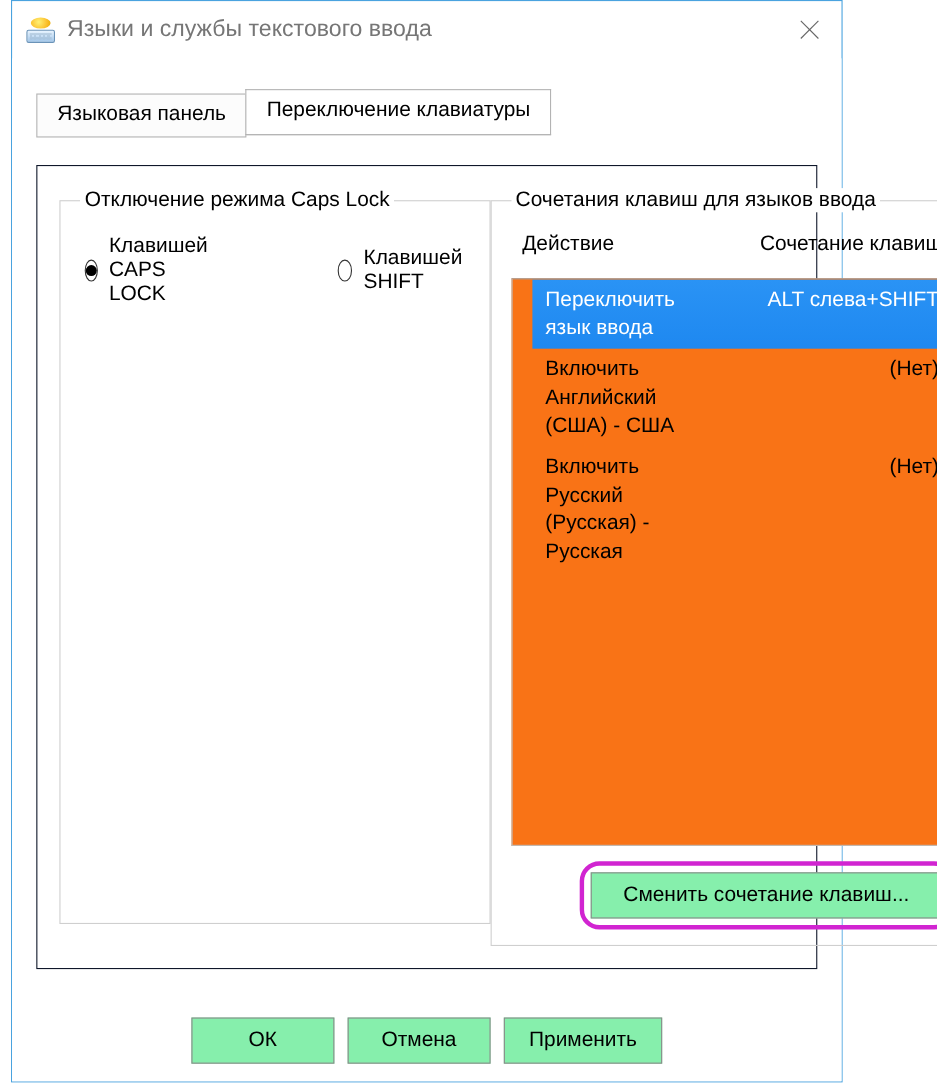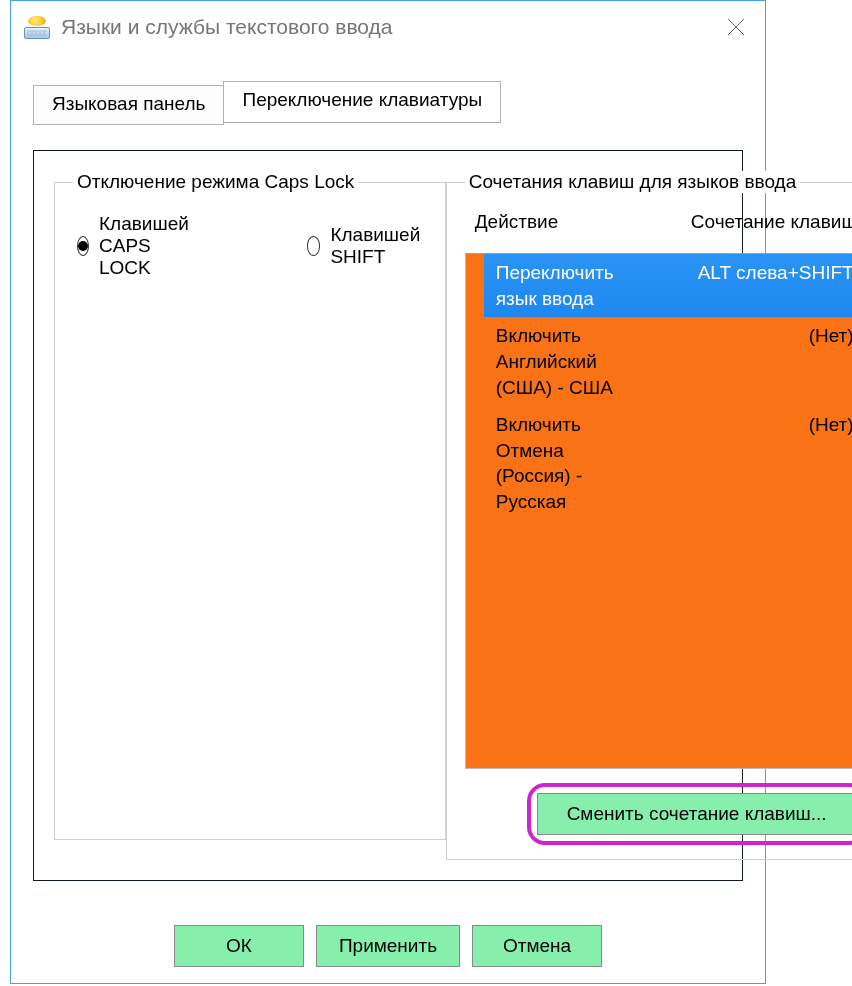--- a/index.html
+++ b/index.html
@@ -275,34 +275,34 @@
         <div class="listbox">
           <div class="list-row selected">
             <div class="col-action">Переключить язык ввода</div>
             <div class="col-short">ALT слева+SHIFT</div>
           </div>
           <div class="list-row">
             <div class="col-action">Включить Английский (США) - США</div>
             <div class="col-short">(Нет)</div>
           </div>
           <div class="list-row">
-            <div class="col-action">Включить Отмена (Россия) - Русская</div>
+            <div class="col-action">Включить Русский (Русская) - Русская</div>
             <div class="col-short">(Нет)</div>
           </div>
         </div>
 
         <div class="below-list">
           <div class="change-btn-wrap">
             <button class="win-btn" style="min-width:320px">Сменить сочетание клавиш...</button>
           </div>
         </div>
       </fieldset>
 
     </div>
 
     <div class="bottom-bar">
       <button class="win-btn">ОК</button>
+      <button class="win-btn">Отмена</button>
       <button class="win-btn">Применить</button>
-      <button class="win-btn">Отмена</button>
     </div>
 
   </div>
 </div>
 
 </body></html>

